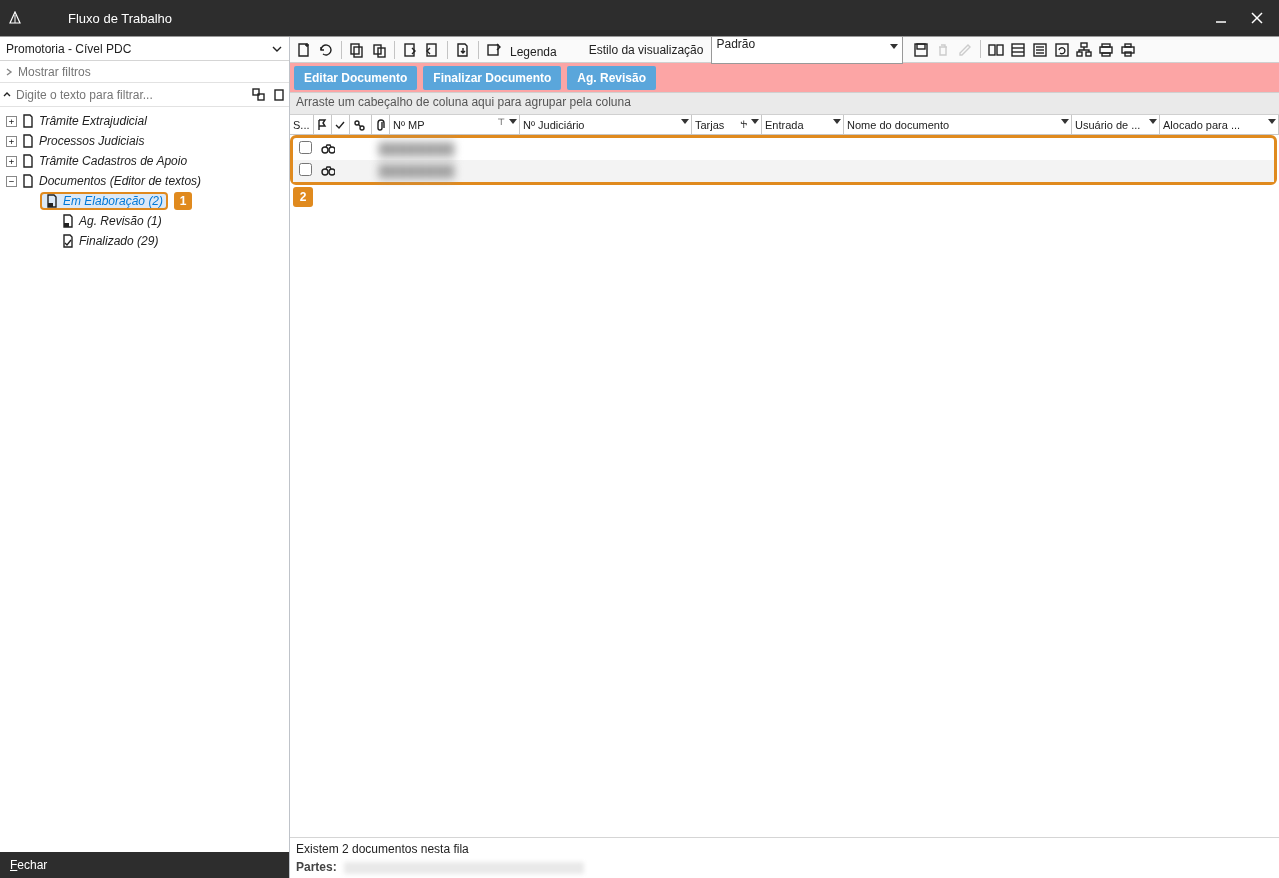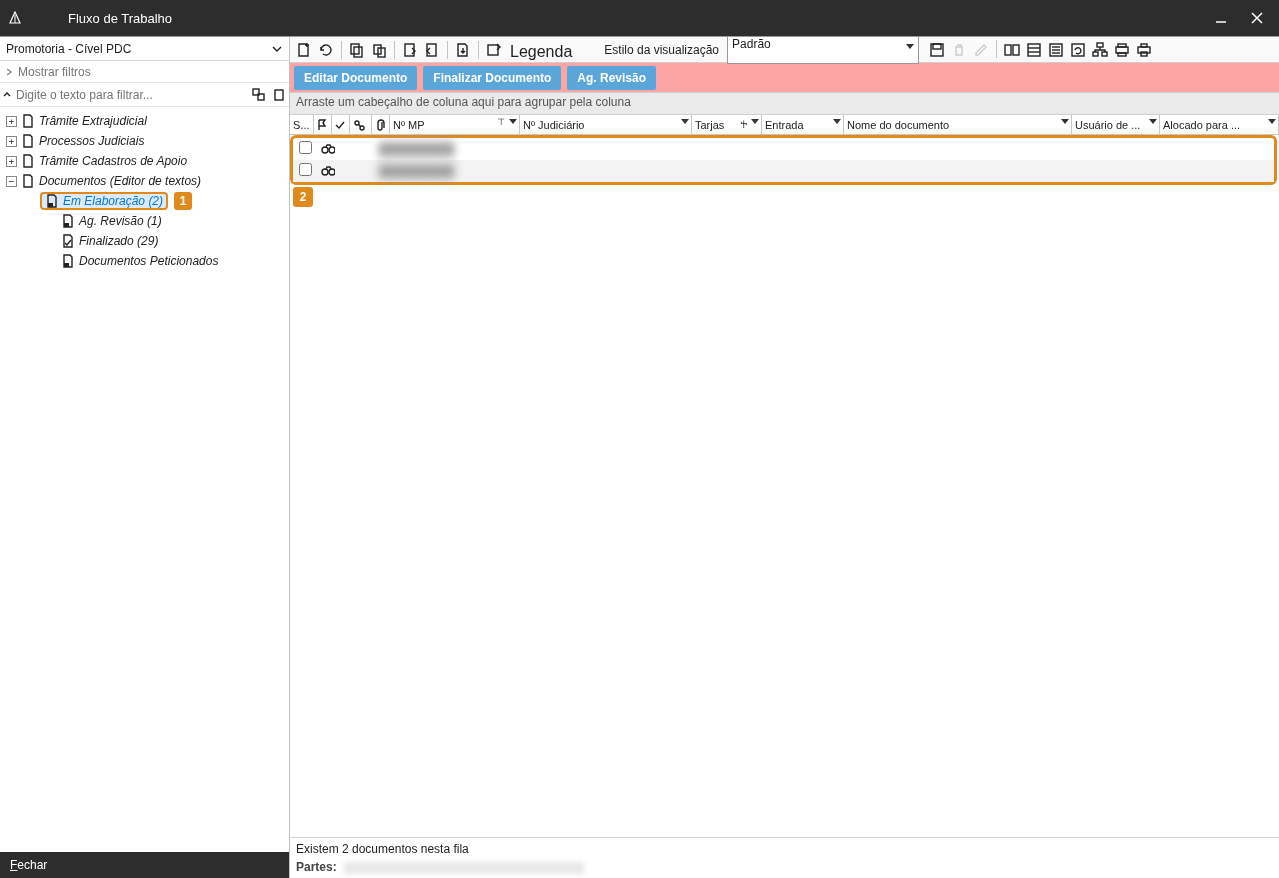--- a/index.html
+++ b/index.html
@@ -32,21 +32,21 @@
   .tree-node.grandchild { padding-left:40px; }
   .selected-node { background:#fff; }
   .selected-highlight { border:2px solid #e08a1e; border-radius:4px; background:#dce9f7; padding:0 3px; display:inline-flex; align-items:center;}
   .callout { width:18px; height:18px; background:#e08a1e; border-radius:3px; color:#fff; font-weight:bold; display:inline-flex; align-items:center; justify-content:center; margin-left:6px; font-size:12px;}
   .footer { height:26px; background:#2d2d2d; color:#fff; display:flex; align-items:center; padding:0 10px; font-size:12px;}
   .footer .underline-letter { text-decoration:underline; }
   .main { flex:1; display:flex; flex-direction:column; min-width:0;}
   .toolbar1 { height:26px; display:flex; align-items:center; border-bottom:1px solid #d0d0d0; padding:0 4px; gap:2px; background:#fafafa;}
   .tb-btn { width:20px; height:20px; display:flex; align-items:center; justify-content:center; cursor:default; }
   .tb-sep { width:1px; height:18px; background:#c4c4c4; margin:0 3px;}
-  .tb-legend { font-size:16px; margin:4px 10px 0 4px; cursor:default;}
+  .tb-legend { font-size:12px; margin:4px 10px 0 4px; cursor:default;}
   .tb-label { font-size:12px; margin-left:20px; margin-right:6px;}
   .viz-select { width:192px; height:28px; border:1px solid #999; font-size:12px; padding:0 18px 8px 4px; background:#fff; position:relative; cursor:default;}
   .viz-select::after { content:""; position:absolute; right:4px; top:7px; border-left:4px solid transparent; border-right:4px solid transparent; border-top:5px solid #333;}
   .right-icons { margin-left:6px; display:flex; gap:2px; }
   .buttons-row { height:30px; display:flex; align-items:center; padding:0 4px; gap:6px; background:#fca5a5; border-bottom:1px solid #d0d0d0;}
   .blue-btn { background:#5aa6db; color:#fff; border:none; padding:5px 10px; font-size:12px; border-radius:2px; cursor:default; font-weight:600;}
   .group-panel { height:22px; background:#eaeaea; border-bottom:1px solid #d0d0d0; padding:2px 6px; font-size:12px; color:#555;}
   .grid-header { height:20px; display:flex; background:#fff; border-bottom:1px solid #c7c7c7; font-size:11px; }
   .gh-col { border-right:1px solid #c7c7c7; padding:1px 3px; display:flex; align-items:center; position:relative; overflow:hidden; white-space:nowrap;}
   .gh-col .filter-tri { position:absolute; right:2px; top:4px; width:0;height:0;border-left:4px solid transparent;border-right:4px solid transparent;border-top:5px solid #333;}
@@ -196,30 +196,20 @@
         <div class="tree-node grandchild">
           <span class="no-expand"></span>
           <span class="doc-icon">
               <svg width="12" height="14">
                 <path d="M2 1 H8 L10 3 V13 H2 Z" class="icon-svg"></path>
                 <path d="M3 9 L5 11 L9 6" class="icon-svg"></path>
               </svg>
             </span>
           <span class="label">Finalizado (29)</span>
         </div>
-        <div class="tree-node grandchild">
-          <span class="no-expand"></span>
-          <span class="doc-icon">
-              <svg width="12" height="14">
-                <path d="M2 1 H8 L10 3 V13 H2 Z" class="icon-svg"></path>
-                <rect x="2" y="9" width="5" height="4" class="filled"></rect>
-              </svg>
-            </span>
-          <span class="label">Documentos Peticionados</span>
-        </div>
       </div>
     </div>
     <div class="footer">
       <span class="underline-letter">F</span>
         <span>echar</span>
     </div>
   </div>
 
   <div class="main">
     <div class="toolbar1">

